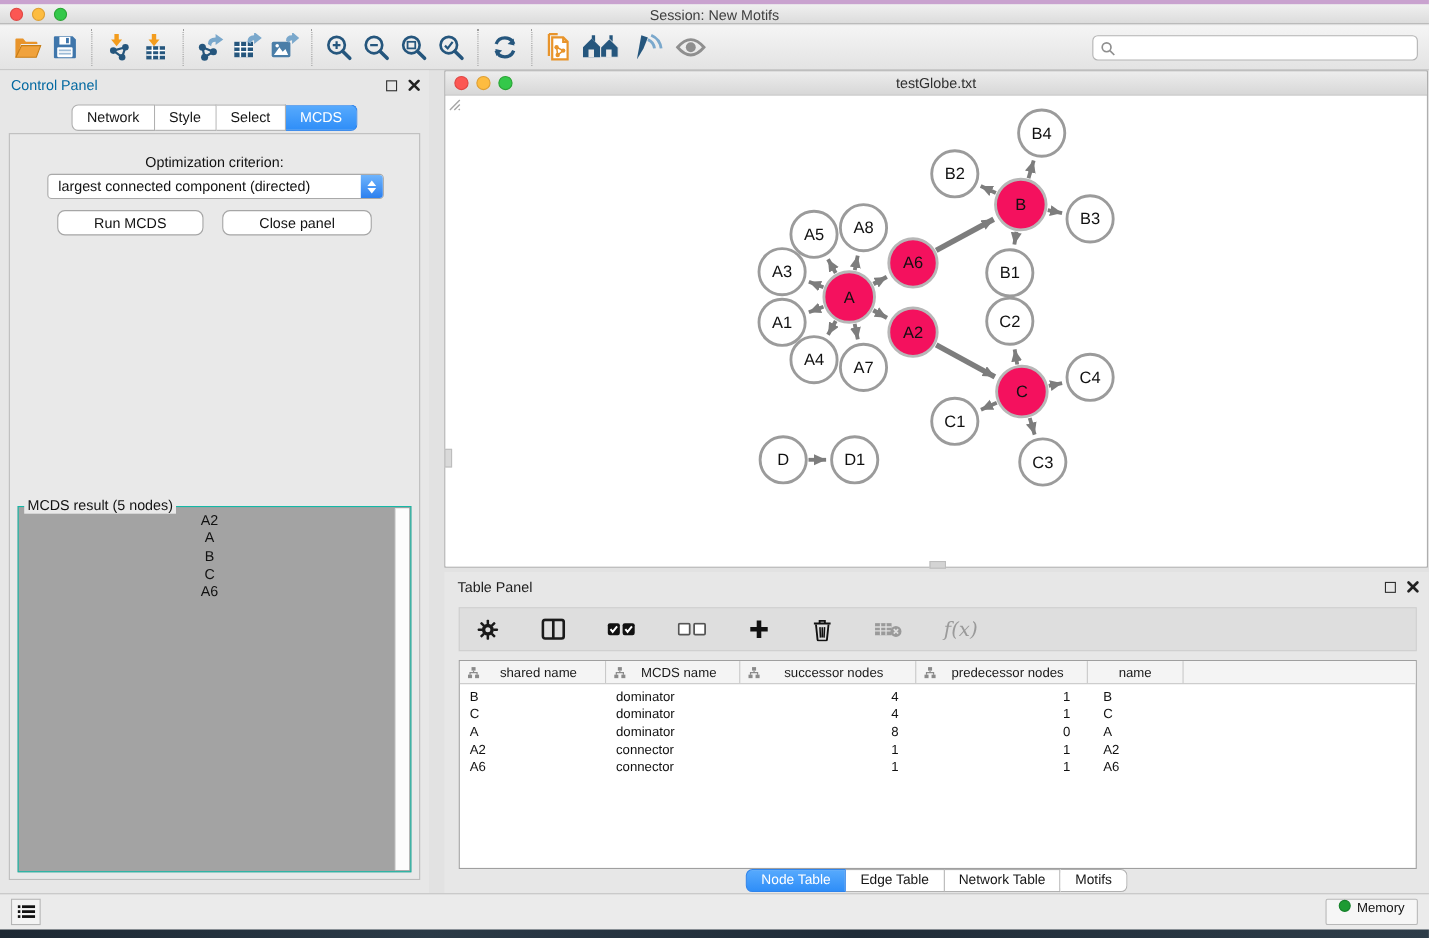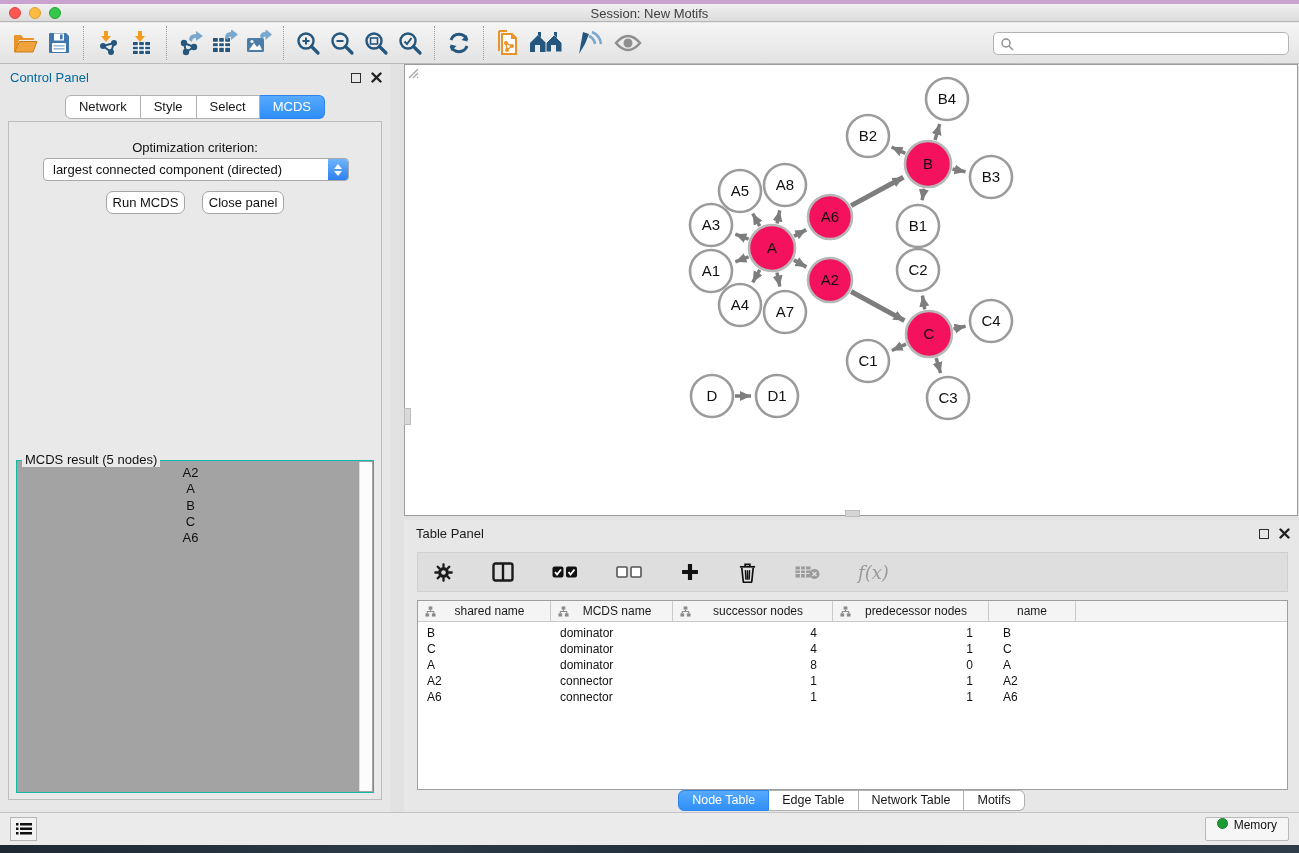--- a/index.html
+++ b/index.html
@@ -51,21 +51,21 @@
   .opt-label { position:absolute; top:18px; left:0; right:0; text-align:center; font-size:13px; color:#111; }
   .dropdown { position:absolute; top:36px; left:34px; right:32px; height:23px; background:#fff;
     border:1px solid #a9a9a9; border-radius:4px; display:flex; align-items:center; }
   .dropdown .dd-text { font-size:13px; color:#111; padding-left:9px; flex:1; white-space:nowrap; }
   .dd-spin { width:20px; height:21px; border-radius:0 3px 3px 0; background:linear-gradient(#6fb4fc,#2c80ef);
     display:flex; flex-direction:column; align-items:center; justify-content:center; gap:2px; }
   .dd-spin .up { width:0;height:0;border-left:4px solid transparent;border-right:4px solid transparent;border-bottom:5px solid #fff; }
   .dd-spin .down { width:0;height:0;border-left:4px solid transparent;border-right:4px solid transparent;border-top:5px solid #fff; }
   .btn-row { position:absolute; top:69px; left:0; right:0; text-align:center; }
   .pbtn { display:inline-block; font-size:13px; color:#111; background:#fff; border:1px solid #a6a6a6;
-    border-radius:7px; padding:3px 6px; margin:0 6px; }
+    border-radius:7px; padding:3px 33px; margin:0 6px; }
 
   .result-group { position:absolute; left:7px; right:7px; bottom:6px; top:338px;
     border:1px solid #14b8a6; background:#a3a3a3;text-align:center; }
   .result-legend { position:absolute; top:-9px; left:5px; background:#e9e9e9; padding:0 3px; font-size:13px; color:#111; }
   .result-list { position:absolute; inset:1px 14px 1px 1px; padding:3px 0 0 4px; overflow:hidden; }
   .mcds-item { font-size:13px; line-height:16.3px; color:#111; }
   .result-scroll { position:absolute; top:1px; bottom:1px; right:1px; width:13px; background:#fcfcfc; border-left:1px solid #ddd; }
 
   
   .net-window { position:absolute; left:404px; top:0; width:894px; height:452px;
@@ -307,20 +307,28 @@
             <div class="mcds-item">B</div>
             <div class="mcds-item">C</div>
             <div class="mcds-item">A6</div>
           </div>
         <div class="result-scroll"></div>
       </div>
     </div>
   </div>
 
   <div class="net-window">
+    <div class="net-titlebar">
+      <div class="net-lights">
+        <span class="light red"></span>
+        <span class="light yellow"></span>
+        <span class="light green"></span>
+      </div>
+      <div class="title">testGlobe.txt</div>
+    </div>
     <div class="net-canvas">
       <svg width="892" height="428" viewBox="0 0 892 428">
           <defs>
             <marker id="arrow" markerUnits="userSpaceOnUse" markerWidth="14" markerHeight="12" refX="11" refY="5" orient="auto">
               <path d="M0,0 L11,5 L0,10 z" fill="#7d7d7d"></path>
             </marker>
           </defs>
           <line x1="354.761631082309" y1="161.20040536536297" x2="347.7279036743986" y2="148.6715784200225" stroke="#7d7d7d" stroke-width="3.5" marker-end="url(#arrow)"></line>
           <line x1="372.05228821819674" y1="158.51583401950822" x2="374.7456202530754" y2="145.46353261971143" stroke="#7d7d7d" stroke-width="3.5" marker-end="url(#arrow)"></line>
           <line x1="343.6075678401552" y1="174.17990262825523" x2="330.32812944623856" y2="169.17290126661456" stroke="#7d7d7d" stroke-width="3.5" marker-end="url(#arrow)"></line>

